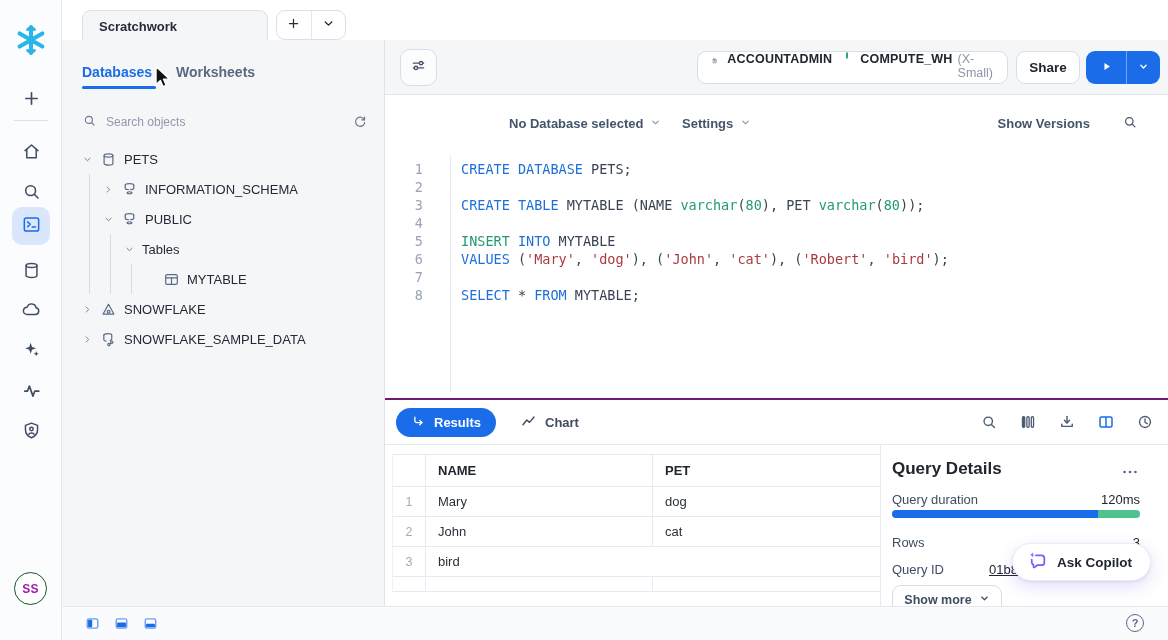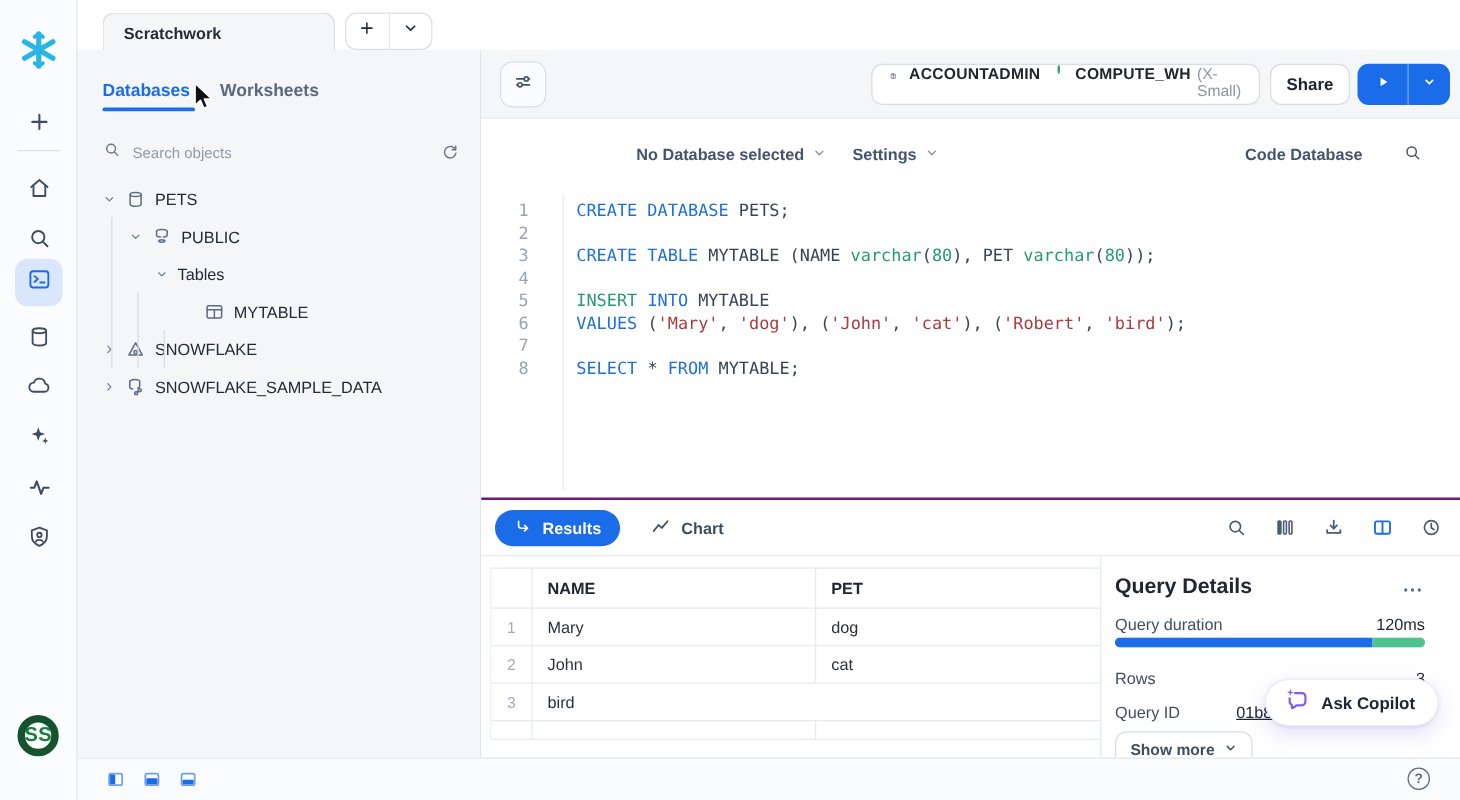--- a/index.html
+++ b/index.html
@@ -6,21 +6,21 @@
   html,body { width:1168px; height:640px; overflow:hidden; }
   body { position:relative; background:#f5f6f8; font-family:"Liberation Sans",sans-serif; color:#232a36; }
 
   
   .rail { position:absolute; left:0; top:0; width:62px; height:640px; background:#fbfcfd; border-right:1px solid #e4e7ed; z-index:6; }
   .rail .logo { position:absolute; left:13px; top:22px; width:36px; height:36px; display:flex; align-items:center; justify-content:center; }
   .rail-btn { position:absolute; left:12px; width:38px; height:38px; display:flex; align-items:center; justify-content:center; border-radius:10px; color:#3f4d63; cursor:pointer; }
   .rail-btn.active { background:#d9e6fc; color:#1a6ce8; }
   .rail-btn svg { width:21px; height:21px; }
   .rail-divider { position:absolute; left:14px; top:120px; width:34px; height:1px; background:#dde1e8; }
-  .avatar { position:absolute; left:14px; top:572px; width:33px; height:33px; border-radius:50%; background:#fff; border:6px solid #14532d; display:flex; align-items:center; justify-content:center; font-size:16px; font-weight:bold; color:#15803d; letter-spacing:.3px; }
+  .avatar { position:absolute; left:14px; top:572px; width:33px; height:33px; border-radius:50%; background:#fff; border:1px solid #14532d; display:flex; align-items:center; justify-content:center; font-size:12px; font-weight:bold; color:#a21caf; letter-spacing:.3px; }
 
   
   .tabstrip { position:absolute; left:62px; top:0; width:1106px; height:40px; background:#ffffff; }
   .doc-tab { position:absolute; left:20px; top:10px; width:186px; height:31px; background:#f5f6f8; border:1px solid #dcdfe6; border-bottom:none; border-radius:9px 9px 0 0; display:flex; align-items:center; padding:0 16px; font-size:13px; font-weight:bold; color:#262d38; }
   .tab-actions { position:absolute; left:214px; top:10px; width:70px; height:30px; background:#fff; border:1px solid #dcdfe6; border-radius:9px; display:flex; }
   .tab-actions .half { flex:1; display:flex; align-items:center; justify-content:center; color:#262d38; cursor:pointer; }
   .tab-actions .half + .half { border-left:1px solid #e4e7ed; }
   .tab-actions svg { width:15px; height:15px; }
 
   
@@ -250,20 +250,34 @@
         </span>
         <span class="obj-icon"><svg viewBox="0 0 24 24" fill="none" stroke="currentColor" stroke-width="1.7" stroke-linecap="round" stroke-linejoin="round">
             <path d="M5.8 6.4 a6.2 2.3 0 0 1 12.4 0 v11.2 a6.2 2.3 0 0 1 -12.4 0 Z"></path>
             <path d="M5.8 6.4 a6.2 2.3 0 0 0 12.4 0"></path>
           </svg></span>
         <span class="lbl">PETS</span>
       </div>
       <div class="tree-row" style="padding-left: 41px;">
         <span class="chev">
           <svg viewBox="0 0 24 24" fill="none" stroke="currentColor" stroke-width="1.7" stroke-linecap="round" stroke-linejoin="round">
+            <path d="M9.2 6.4 L14.6 12 9.2 17.6" stroke-width="2"></path>
+          </svg>
+        </span>
+        <span class="obj-icon"><svg viewBox="0 0 24 24" fill="none" stroke="currentColor" stroke-width="1.7" stroke-linecap="round" stroke-linejoin="round">
+            <path d="M6 5.8 a6 2.1 0 0 1 12 0"></path>
+            <path d="M6 5.8 v4.3 c0 1.1 2.2 1.85 4.4 2"></path>
+            <path d="M18 5.8 v4.3 c0 1.1 -2.2 1.85 -4.4 2"></path>
+            <path d="M8.6 16.6 a3.4 1.4 0 0 0 6.8 0 a3.4 1.4 0 0 0 -6.8 0"></path>
+          </svg></span>
+        <span class="lbl">INFORMATION_SCHEMA</span>
+      </div>
+      <div class="tree-row" style="padding-left: 41px;">
+        <span class="chev">
+          <svg viewBox="0 0 24 24" fill="none" stroke="currentColor" stroke-width="1.7" stroke-linecap="round" stroke-linejoin="round">
             <path d="M6.4 9.2 L12 14.6 17.6 9.2" stroke-width="2"></path>
           </svg>
         </span>
         <span class="obj-icon"><svg viewBox="0 0 24 24" fill="none" stroke="currentColor" stroke-width="1.7" stroke-linecap="round" stroke-linejoin="round">
             <path d="M6 5.8 a6 2.1 0 0 1 12 0"></path>
             <path d="M6 5.8 v4.3 c0 1.1 2.2 1.85 4.4 2"></path>
             <path d="M18 5.8 v4.3 c0 1.1 -2.2 1.85 -4.4 2"></path>
             <path d="M8.6 16.6 a3.4 1.4 0 0 0 6.8 0 a3.4 1.4 0 0 0 -6.8 0"></path>
           </svg></span>
         <span class="lbl">PUBLIC</span>
@@ -363,21 +377,21 @@
               <path d="M6 8.8 L12 14.8 18 8.8"></path>
             </svg></span>
       </div>
       <div class="ed-item settings-item">
         <span>Settings</span>
         <span><svg viewBox="0 0 24 24" fill="none" stroke="currentColor" stroke-width="2.4" stroke-linecap="round" stroke-linejoin="round">
               <path d="M6 8.8 L12 14.8 18 8.8"></path>
             </svg></span>
       </div>
       <div class="ed-item code-versions">
-        <span>Code Database</span>
+        <span>Show Versions</span>
       </div>
       <div class="ed-search">
         <svg viewBox="0 0 24 24" fill="none" stroke="currentColor" stroke-width="1.8" stroke-linecap="round">
             <circle cx="11" cy="11" r="5.6"></circle>
             <path d="M15.2 15.2 L19.4 19.4"></path>
           </svg>
       </div>
     </div>
     <div class="code-area" id="code-area" style="padding-top: 5px;">
       <div class="gutter-line"></div>

